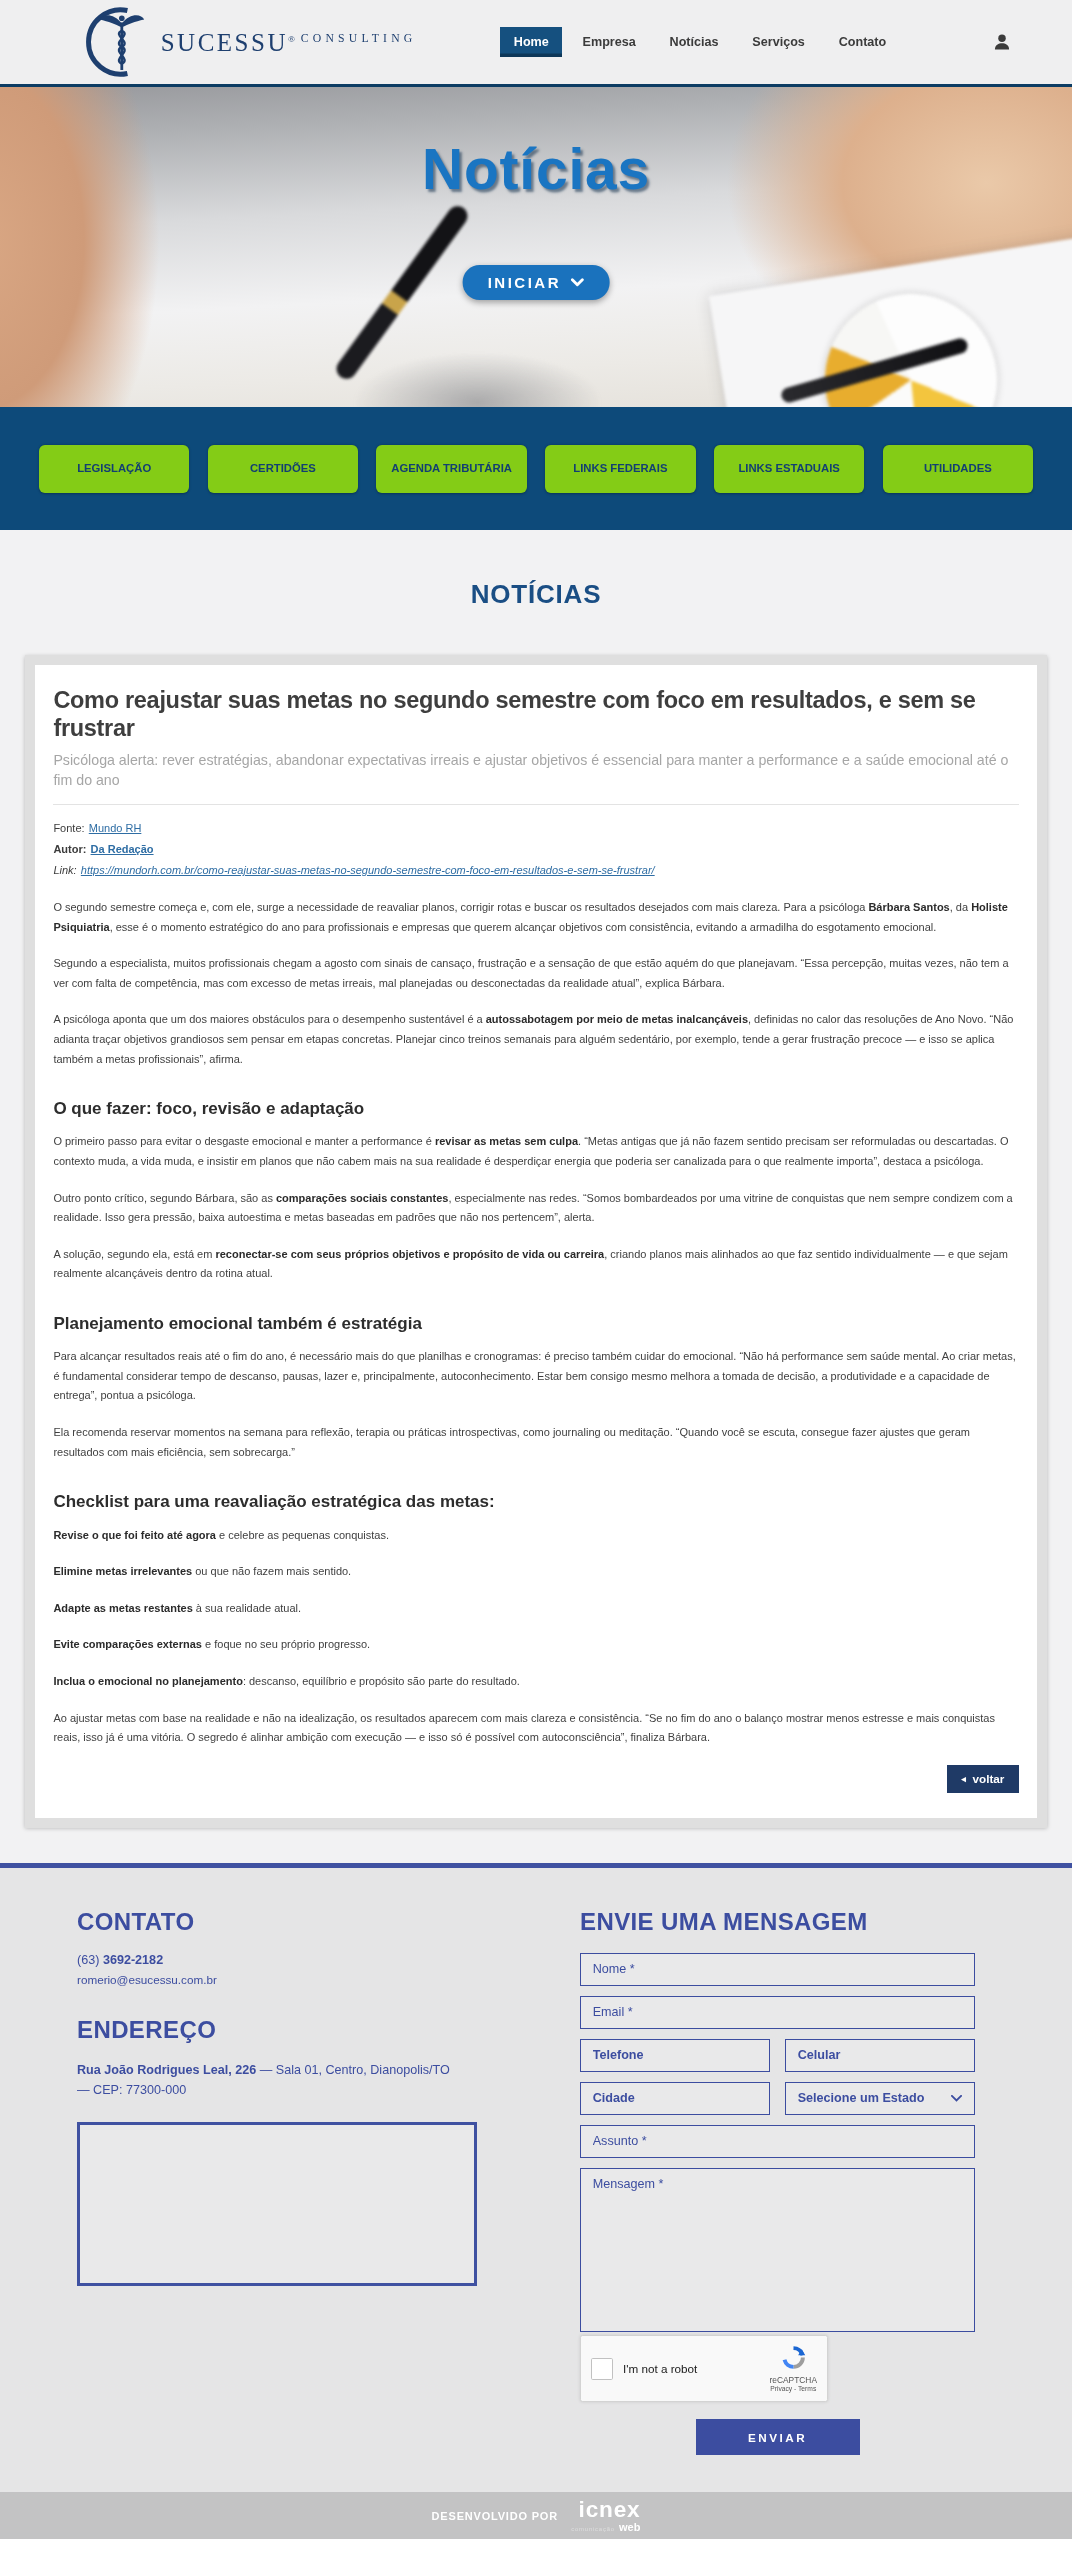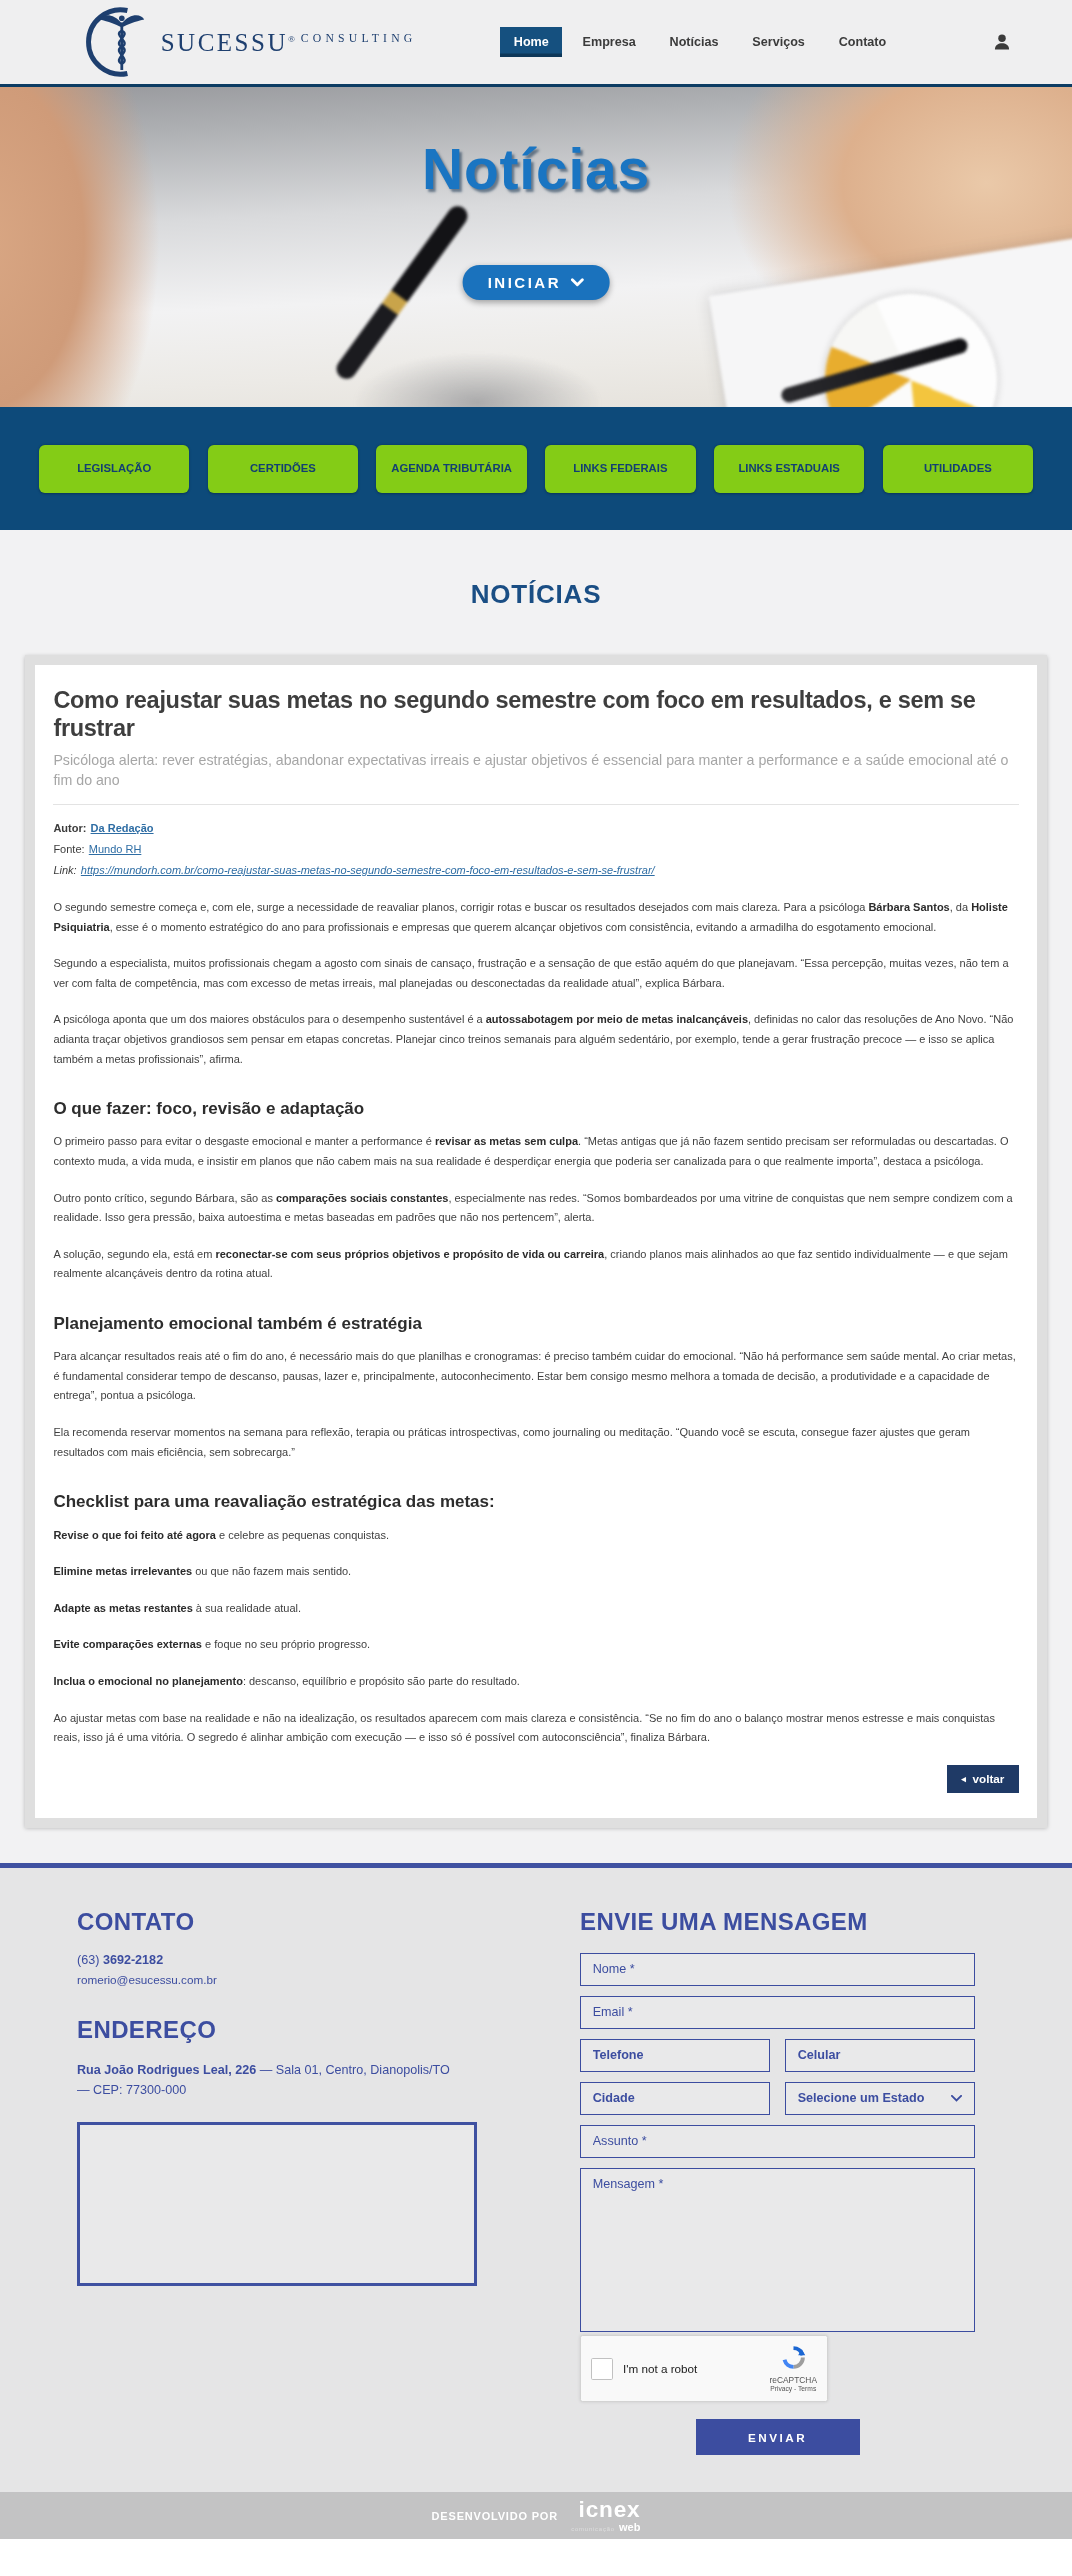--- a/index.html
+++ b/index.html
@@ -180,22 +180,22 @@
     <button class="quicklink">UTILIDADES</button>
   </section>
 
 <section class="news">
   <h1 class="section-title">NOTÍCIAS</h1>
   <div class="card-wrap">
     <article class="card">
       <h1 class="article-title">Como reajustar suas metas no segundo semestre com foco em resultados, e sem se frustrar</h1>
       <p class="article-subtitle">Psicóloga alerta: rever estratégias, abandonar expectativas irreais e ajustar objetivos é essencial para manter a performance e a saúde emocional até o fim do ano</p>
       <div>
+          <div class="meta-row"><span class="meta-label">Fonte:</span><a class="meta-link" href="#">Mundo RH</a></div>
           <div class="meta-row"><span class="meta-label b">Autor:</span><a class="meta-link b" href="#">Da Redação</a></div>
-          <div class="meta-row"><span class="meta-label">Fonte:</span><a class="meta-link" href="#">Mundo RH</a></div>
           <div class="meta-row"><span class="meta-label i">Link:</span><a class="meta-link i" href="#">https://mundorh.com.br/como-reajustar-suas-metas-no-segundo-semestre-com-foco-em-resultados-e-sem-se-frustrar/</a></div>
         </div>
       <div class="article-body">
           <p><span>O segundo semestre começa e, com ele, surge a necessidade de reavaliar planos, corrigir rotas e buscar os resultados desejados com mais clareza. Para a psicóloga </span><strong>Bárbara Santos</strong><span>, da </span><strong>Holiste Psiquiatria</strong><span>, esse é o momento estratégico do ano para profissionais e empresas que querem alcançar objetivos com consistência, evitando a armadilha do esgotamento emocional.</span></p>
           <p><span>Segundo a especialista, muitos profissionais chegam a agosto com sinais de cansaço, frustração e a sensação de que estão aquém do que planejavam. “Essa percepção, muitas vezes, não tem a ver com falta de competência, mas com excesso de metas irreais, mal planejadas ou desconectadas da realidade atual”, explica Bárbara.</span></p>
           <p><span>A psicóloga aponta que um dos maiores obstáculos para o desempenho sustentável é a </span><strong>autossabotagem por meio de metas inalcançáveis</strong><span>, definidas no calor das resoluções de Ano Novo. “Não adianta traçar objetivos grandiosos sem pensar em etapas concretas. Planejar cinco treinos semanais para alguém sedentário, por exemplo, tende a gerar frustração precoce — e isso se aplica também a metas profissionais”, afirma.</span></p>
           <h2>O que fazer: foco, revisão e adaptação</h2>
           <p><span>O primeiro passo para evitar o desgaste emocional e manter a performance é </span><strong>revisar as metas sem culpa</strong><span>. “Metas antigas que já não fazem sentido precisam ser reformuladas ou descartadas. O contexto muda, a vida muda, e insistir em planos que não cabem mais na sua realidade é desperdiçar energia que poderia ser canalizada para o que realmente importa”, destaca a psicóloga.</span></p>
           <p><span>Outro ponto crítico, segundo Bárbara, são as </span><strong>comparações sociais constantes</strong><span>, especialmente nas redes. “Somos bombardeados por uma vitrine de conquistas que nem sempre condizem com a realidade. Isso gera pressão, baixa autoestima e metas baseadas em padrões que não nos pertencem”, alerta.</span></p>
           <p><span>A solução, segundo ela, está em </span><strong>reconectar-se com seus próprios objetivos e propósito de vida ou carreira</strong><span>, criando planos mais alinhados ao que faz sentido individualmente — e que sejam realmente alcançáveis dentro da rotina atual.</span></p>

